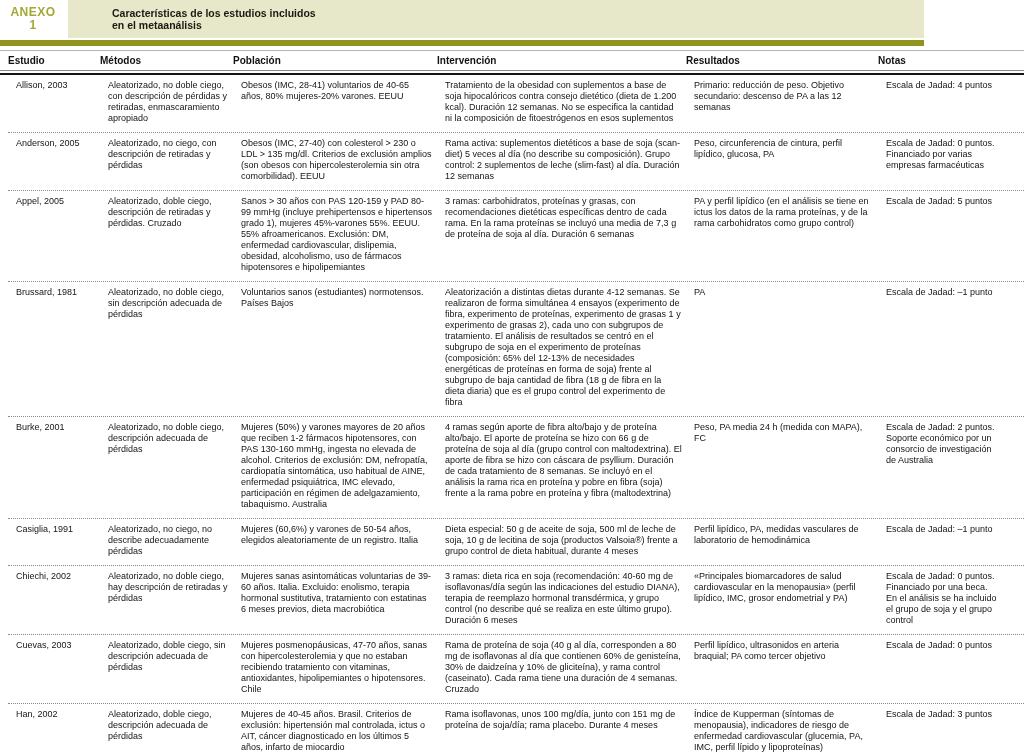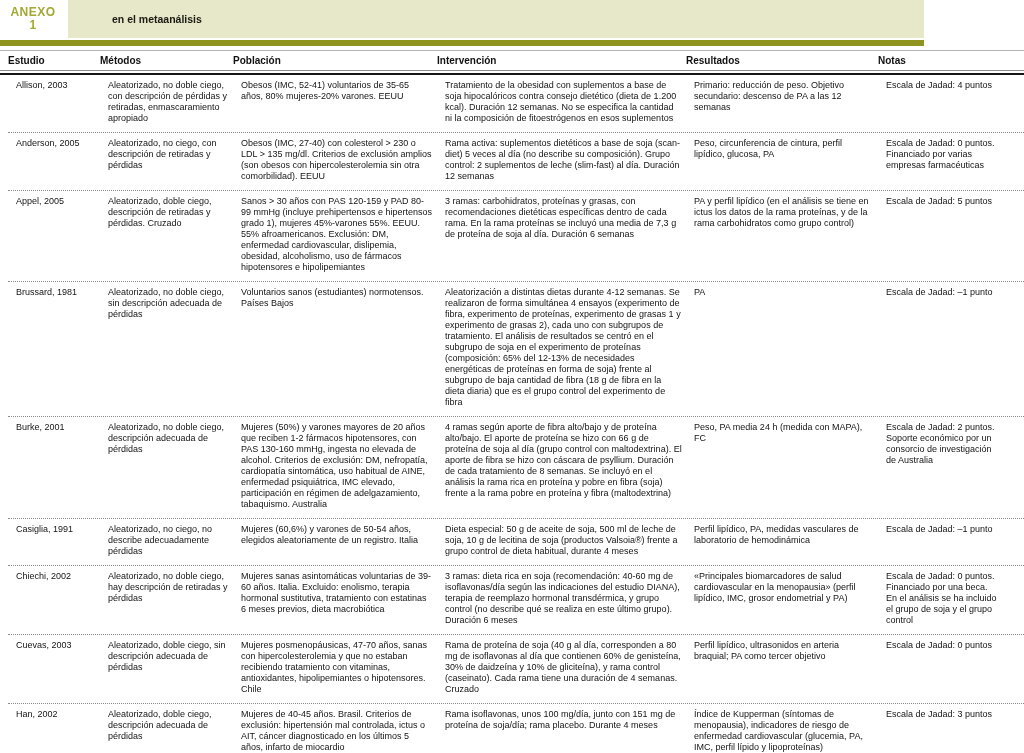--- a/index.html
+++ b/index.html
@@ -122,20 +122,21 @@
 <body>
 
 <div class="page">
 
   <div class="header">
     <div class="annex-box">
       <span>ANEXO</span>
       <span>1</span>
     </div>
     <div class="title-band">
+      <div class="t-line">Características de los estudios incluidos</div>
       <div class="t-line">en el metaanálisis</div>
     </div>
     <div class="olive-bar"></div>
   </div>
 
   <div class="table">
 
     <div class="grid-row header-row">
       <div class="hcell">Estudio</div>
       <div class="hcell">Métodos</div>
@@ -143,21 +144,21 @@
       <div class="hcell">Intervención</div>
       <div class="hcell">Resultados</div>
       <div class="hcell">Notas</div>
     </div>
     <div class="rule-thin"></div>
     <div class="rule-thick"></div>
 
     <div class="grid-row body-row">
       <div class="cell">Allison, 2003</div>
       <div class="cell">Aleatorizado, no doble ciego, con descripción de pérdidas y retiradas, enmascaramiento apropiado</div>
-      <div class="cell">Obesos (IMC, 52-41) voluntarios de 35-65 años, 80% mujeres-20% varones. EEUU</div>
+      <div class="cell">Obesos (IMC, 28-41) voluntarios de 40-65 años, 80% mujeres-20% varones. EEUU</div>
       <div class="cell">Tratamiento de la obesidad con suplementos a base de soja hipocalóricos contra consejo dietético (dieta de 1.200 kcal). Duración 12 semanas. No se especifica la cantidad ni la composición de fitoestrógenos en esos suplementos</div>
       <div class="cell">Primario: reducción de peso. Objetivo secundario: descenso de PA a las 12 semanas</div>
       <div class="cell">Escala de Jadad: 4 puntos</div>
     </div>
 
     <div class="grid-row body-row">
       <div class="cell">Anderson, 2005</div>
       <div class="cell">Aleatorizado, no ciego, con descripción de retiradas y pérdidas</div>
       <div class="cell">Obesos (IMC, 27-40) con colesterol &gt; 230 o LDL &gt; 135 mg/dl. Criterios de exclusión amplios (son obesos con hipercolesterolemia sin otra comorbilidad). EEUU</div>
       <div class="cell">Rama activa: suplementos dietéticos a base de soja (scan-diet) 5 veces al día (no describe su composición). Grupo control: 2 suplementos de leche (slim-fast) al día. Duración 12 semanas</div>

